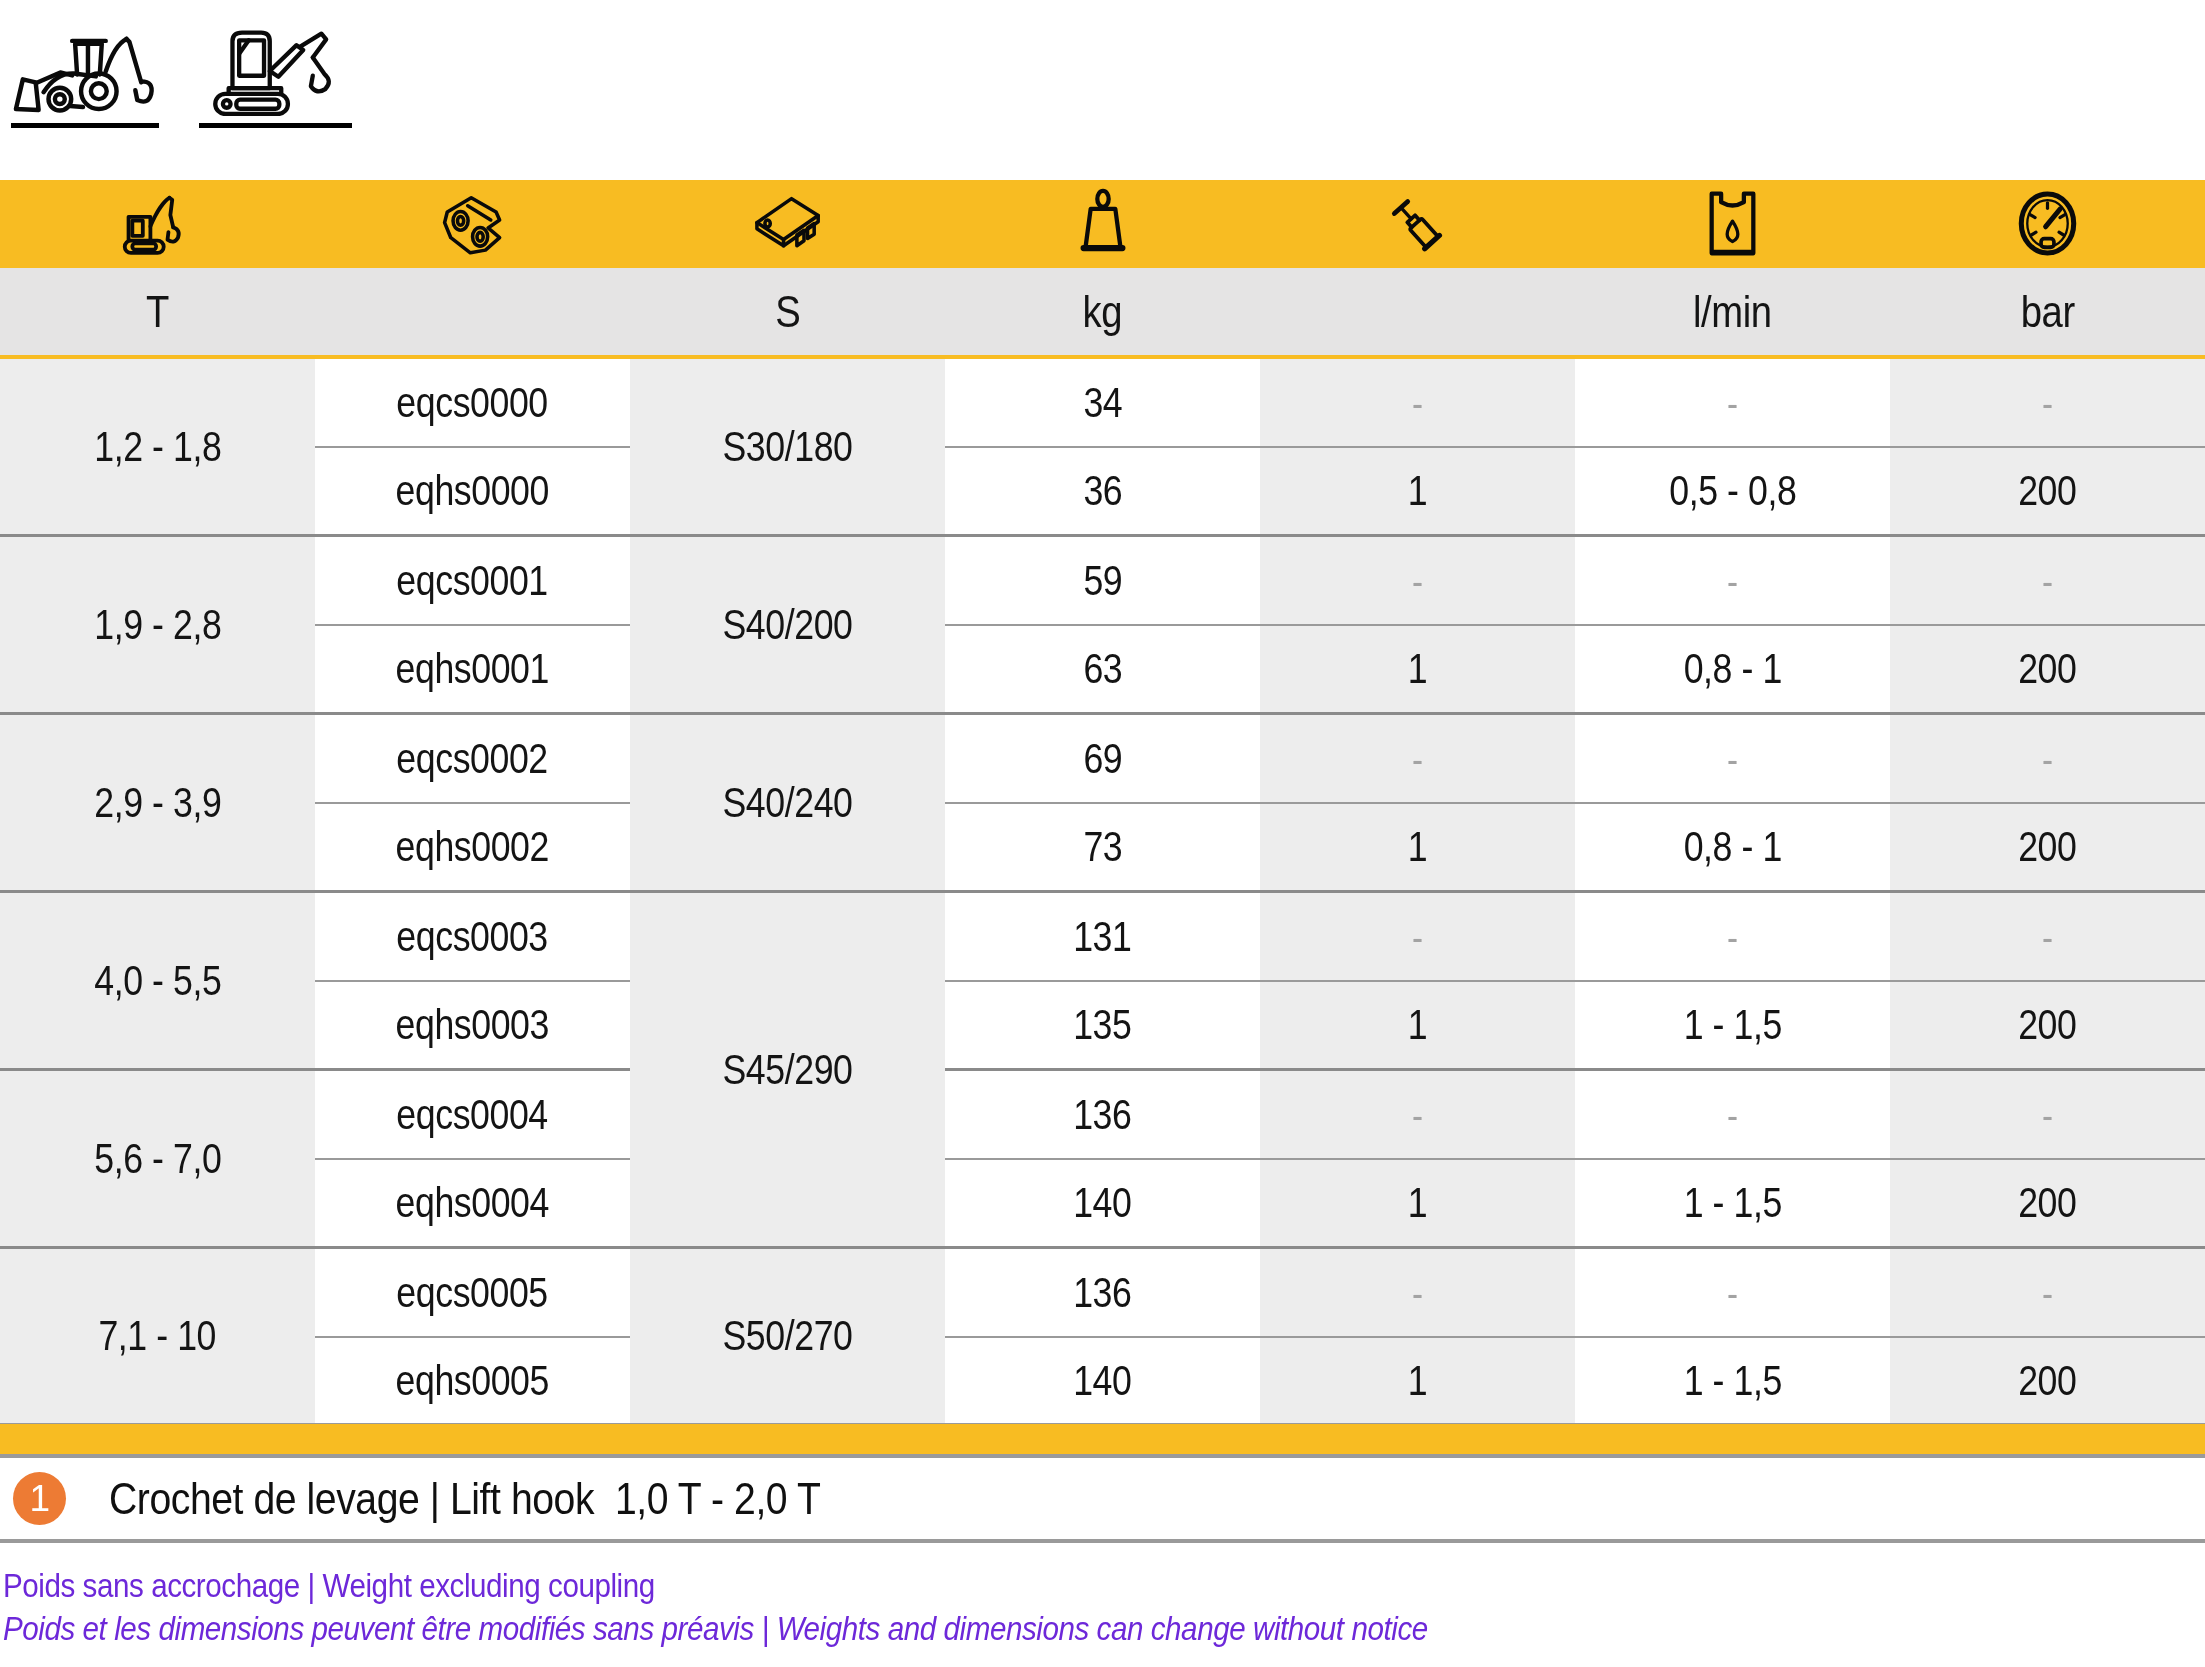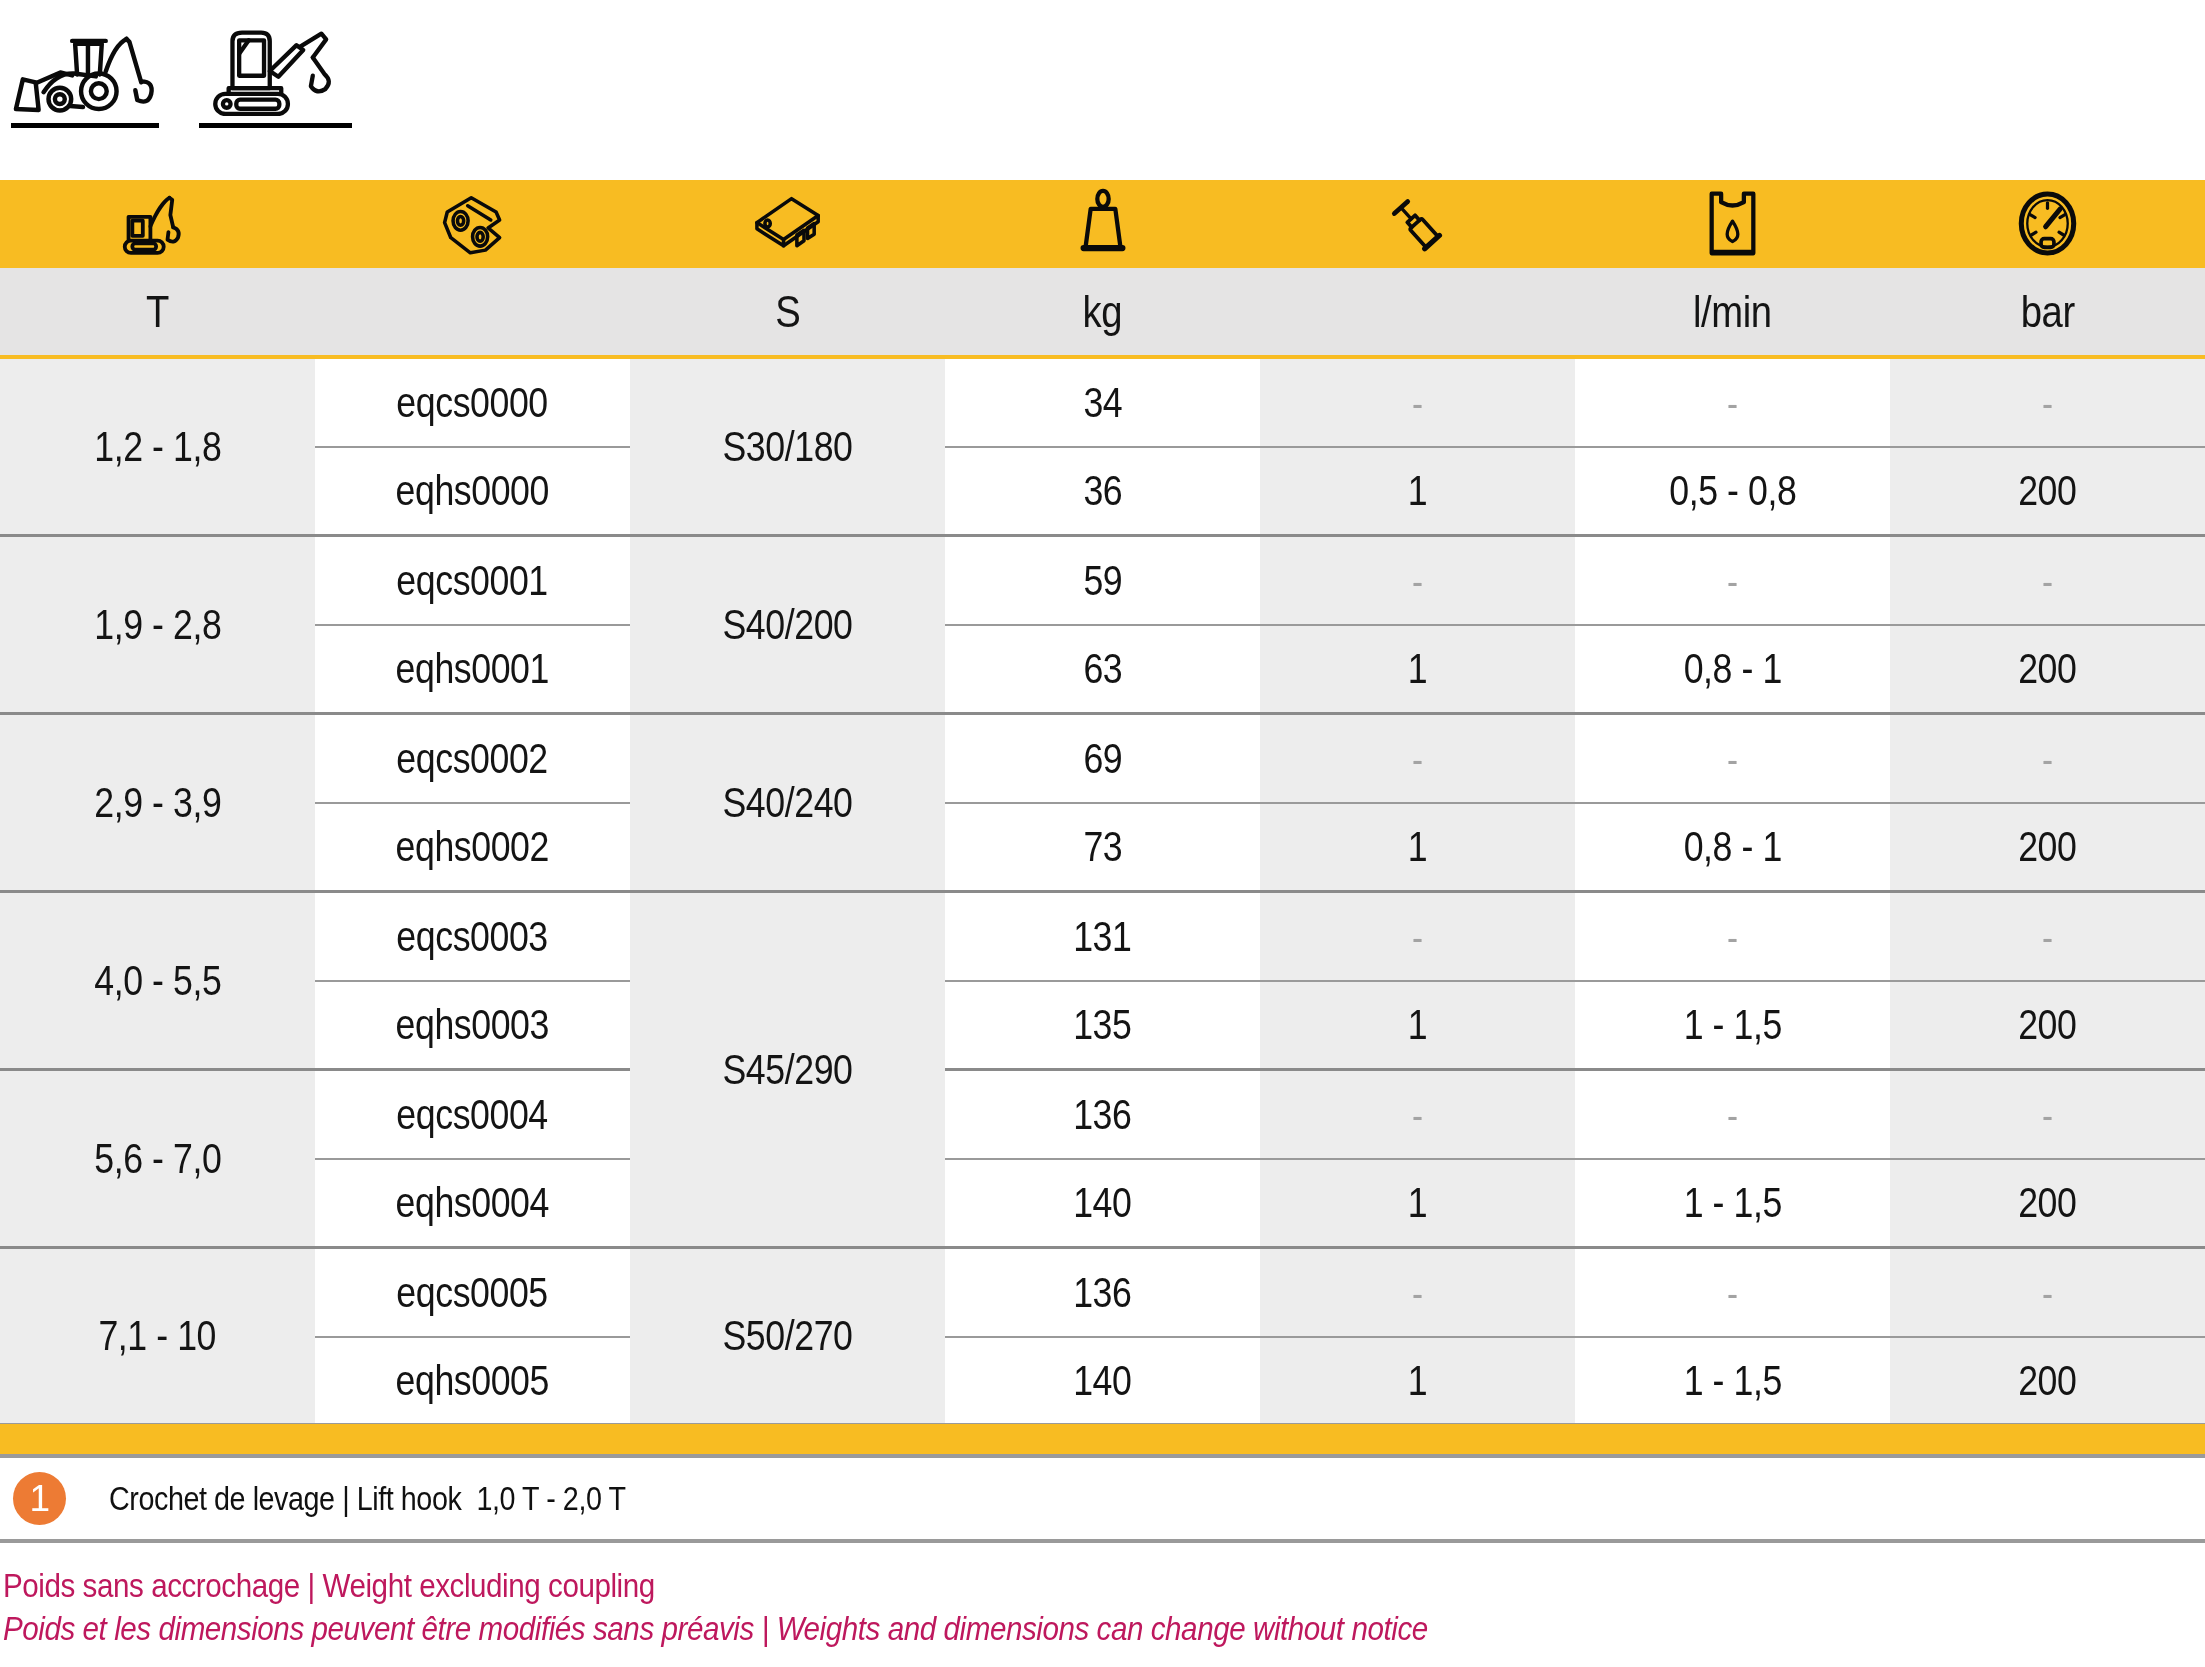--- a/index.html
+++ b/index.html
@@ -42,23 +42,23 @@
 
   .accent-bar{position:absolute;left:0;top:1424px;width:2205px;height:34px;
     background:var(--yellow);border-bottom:4.1px solid var(--div-gray);}
 
   .annotation{position:absolute;left:0;top:1458px;width:2205px;height:85px;
     display:flex;align-items:center;padding-left:13.2px;gap:43px;
     border-bottom:4.1px solid var(--div-gray);background:#fff;}
   .num-badge{width:53px;height:53px;border-radius:50%;background:var(--orange);
     display:flex;align-items:center;justify-content:center;flex:0 0 auto;}
   .num-badge span{color:#fff;font-size:37px;line-height:1;}
-  .annotation-text{font-size:33px;color:#101010;}
-
-  .footnote{position:absolute;left:3.1px;font-size:34px;color:#be185d;}
+  .annotation-text{font-size:45px;color:#101010;}
+
+  .footnote{position:absolute;left:3.1px;font-size:34px;color:#6d28d9;}
   .fn1{top:1566px;}
   .fn2{top:1609px;font-style:italic;}
 
   svg.icon{stroke:#0a0a0a;fill:none;stroke-linecap:round;stroke-linejoin:round;}
 </style>
 </head>
 <body>
 
 <div class="machines">
   <div class="machine">

